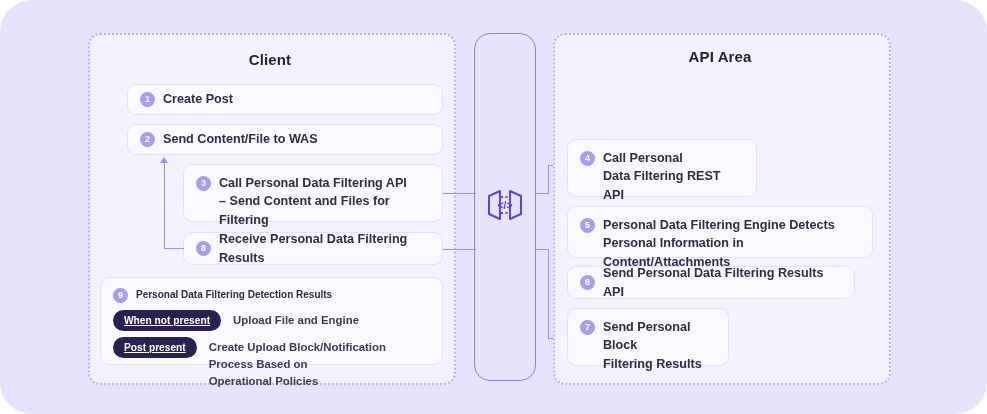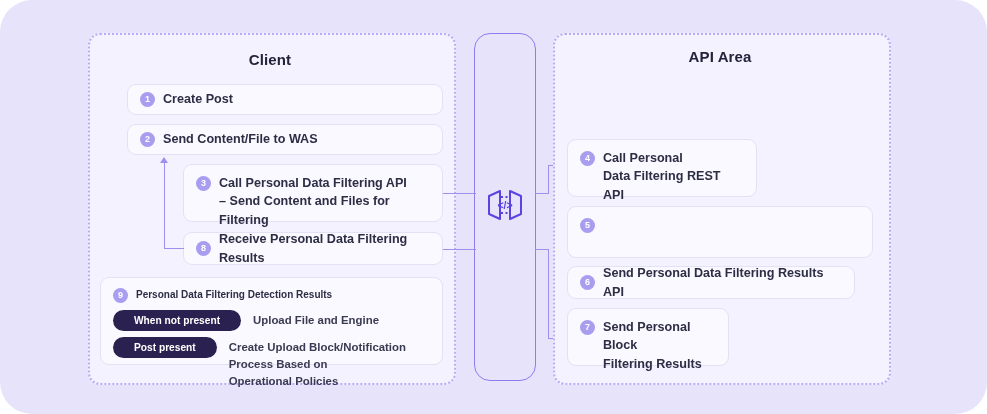--- a/index.html
+++ b/index.html
@@ -92,25 +92,26 @@
     align-items: flex-start;
     margin-bottom: 6px;
   }
   .pill {
     flex: 0 0 auto;
     background: #2b2150;
     color: #ffffff;
     font-size: 10.2px;
     font-weight: bold;
     border-radius: 999px;
-    padding: 5px 21px;
+    padding: 5px 11px;
     text-align: right;
     min-width: 76px;
     box-sizing: border-box;
     margin-right: 12px;
+    text-decoration: underline;
   }
   .pill-desc {
     font-size: 11.4px;
     color: #3a3a52;
     font-weight: bold;
     line-height: 1.5;
     padding-top: 2px;
     white-space: pre-line;
   }
 
@@ -235,20 +236,22 @@
   <div class="zone-title" style="left:553px; top:39px; width:334px;margin-top:9px;">API Area</div>
 
   <div class="card" style="left:567px; top:139px; width:190px; height:58px;">
     <span class="badge">4</span>
     <span class="card-text">Call Personal
 Data Filtering REST API</span>
   </div>
 
   <div class="card" style="left:567px; top:206px; width:306px; height:52px;">
     <span class="badge">5</span>
+    <span class="card-text">Personal Data Filtering Engine Detects
+Personal Information in Content/Attachments</span>
   </div>
 
   <div class="card center" style="left:567px; top:266px; width:288px; height:33px;">
     <span class="badge" style="margin-top:0;">6</span>
     <span class="card-text">Send Personal Data Filtering Results API</span>
   </div>
 
   <div class="card" style="left:567px; top:308px; width:162px; height:58px;">
     <span class="badge">7</span>
     <span class="card-text">Send Personal Block

